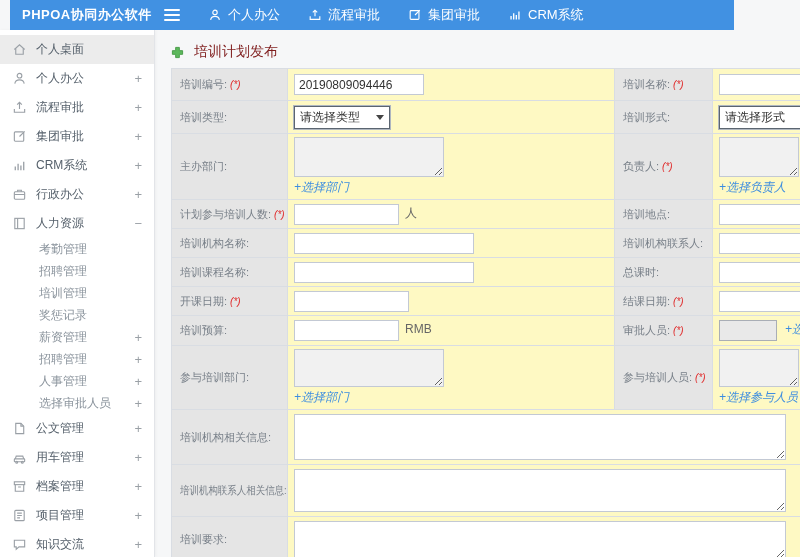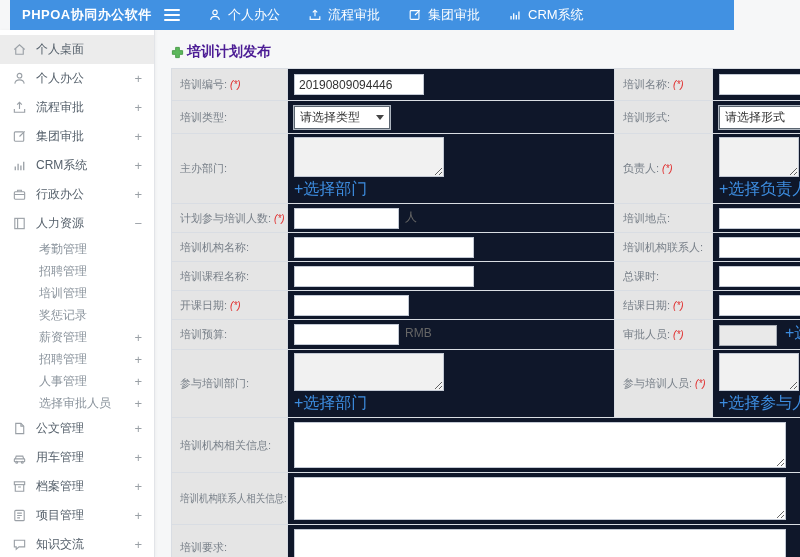--- a/index.html
+++ b/index.html
@@ -25,39 +25,39 @@
   .side-item { height: 29px; display: flex; align-items: center; padding: 0 12px; color: #55606b;
                font-size: 12px; cursor: pointer; }
   .side-item.active { background: #ececec; }
   .side-item svg { margin-right: 9px; flex: none; }
   .side-item .expand, .side-sub .expand { margin-left: auto; color: #9aa0a6; font-size: 13px; }
   .side-sub { height: 22px; display: flex; align-items: center; padding: 0 12px 0 39px;
               color: #8a939c; font-size: 12px; cursor: pointer; }
 
   
   .main { position: absolute; top: 30px; left: 156px; right: 0; bottom: 0; overflow: hidden; }
-  .page-title { display: flex; align-items: center; gap: 3px; margin: 13px 0 7px 15px;
-                color: #4c1d95; font-weight: bold; font-size: 14px; }
+  .page-title { display: flex; align-items: center; gap: 10px; margin: 13px 0 7px 15px;
+                color: #7f1d1d; font-weight: normal; font-size: 14px; }
   .form-wrap { margin-left: 15px; width: 629px; overflow: hidden; }
   table.form { width: 920px; border-collapse: collapse; table-layout: fixed; background: #fff; }
   table.form td { border: 1px solid #d9dde3; vertical-align: middle; font-size: 11px; color: #777f88; }
   td.lbl { background: #e5e5e5; padding: 2px 3px 2px 8px; white-space: nowrap; overflow: hidden; }
   td.lbl.condense .lt { display: inline-block; transform: scaleX(.86); transform-origin: left center; white-space: nowrap; }
-  td.fld { background: #0f172a; padding: 3px 6px; margin-left: 39px; }
+  td.fld { background: #fef9c3; padding: 3px 6px; margin-left: 39px; }
   .req { color: #e03131; margin-left: 3px; font-size: 10px; }
   .txt { height: 21px; border: 1px solid #c3c9d4; background: #fff; padding: 0 4px; font-size: 12px;
          color: #333; vertical-align: middle; font-family: "Liberation Sans", sans-serif; }
   .txt.ro { background: #e9e9e9; border-color: #a9aeb6; }
   .unit { margin-left: 6px; color: #666; font-size: 12px; }
   .sel { display: inline-flex; align-items: center; gap: 16px; border: 1px solid #5b6570;
          outline: 1px solid #aeb6c0; background: #fff; padding: 2px 5px; font-size: 12px;
          color: #333; cursor: pointer; }
   .sel .sel-caret { width: 0; height: 0; border-left: 4px solid transparent; border-right: 4px solid transparent;
                     border-top: 5px solid #444; }
-  .lnk { color: #3d8de0; text-decoration: none; font-size: 16px; cursor: pointer; display: inline-block; }
+  .lnk { color: #3d8de0; text-decoration: none; font-size: 12px; cursor: pointer; display: inline-block; font-style: italic; }
   .lnk.below { margin-top: 2px; display: block; }
   textarea.ta { border: 1px solid #c3c9d4; resize: both; font-family: "Liberation Sans", sans-serif;
                 font-size: 12px; display: block; }
   .ta.gray { background: #f1f1f1; }
   .ta.white { background: #fff; }
 </style>
 </head>
 <body>
 
 <header class="topbar">

